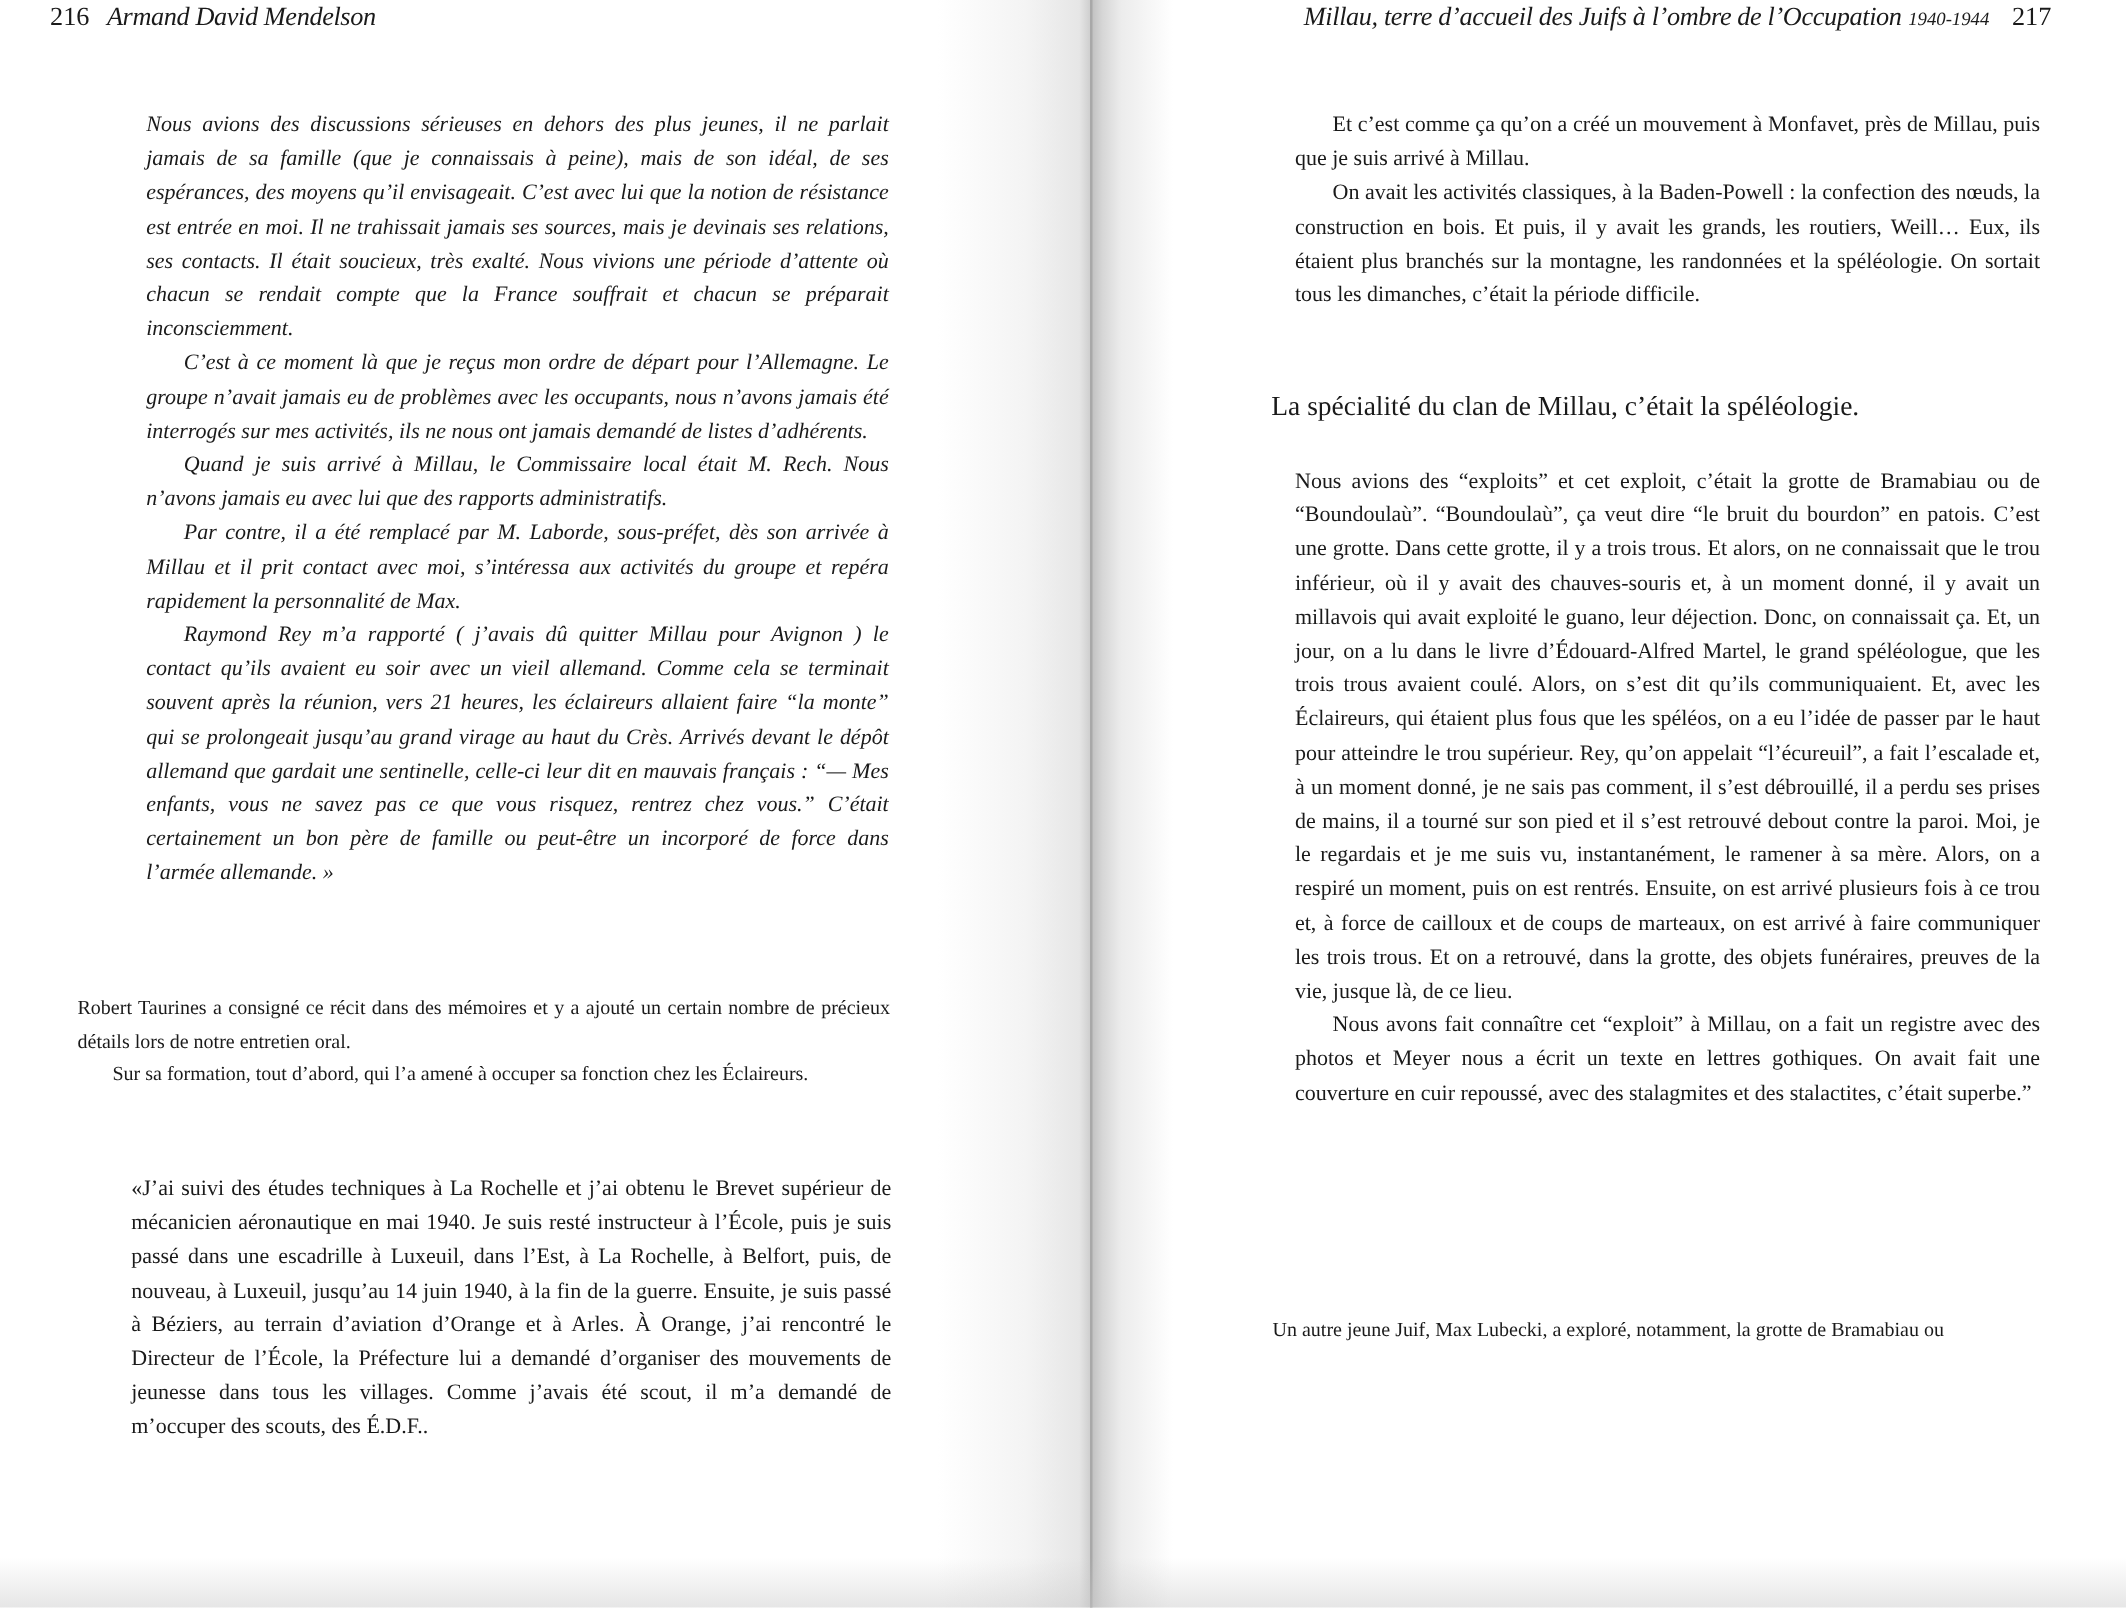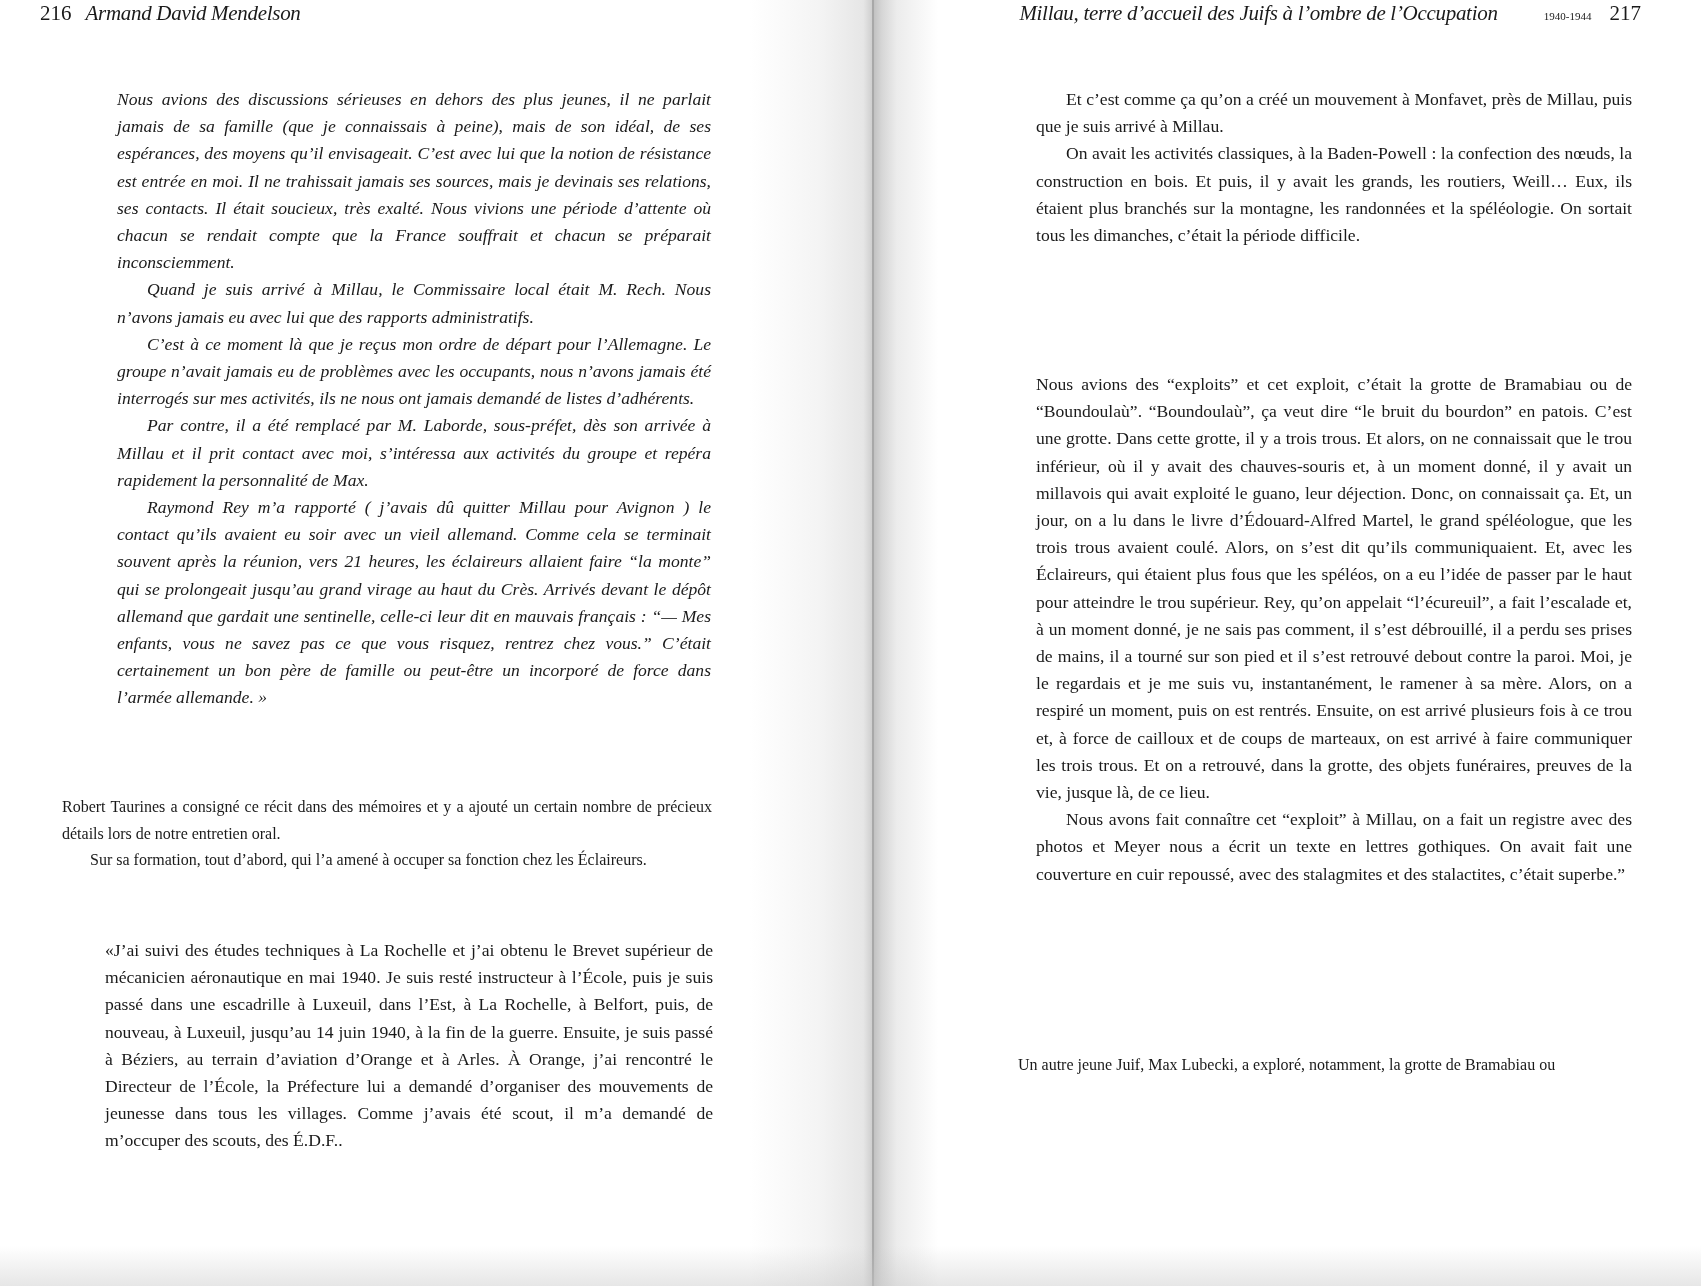--- a/index.html
+++ b/index.html
@@ -13,21 +13,21 @@
   .spread { position: absolute; inset: 0; }
   .page { position: absolute; top: 0; height: 1286px; }
   .page-left { left: 0; width: 872px; background: linear-gradient(to right, #ffffff 0%, #ffffff 86%, #f4f4f4 94%, #e6e6e6 99%, #cfcfcf 100%); }
   .page-right { left: 872px; width: 829px; background: linear-gradient(to right, #bdbdbd 0%, #d6d6d6 1.2%, #ececec 3%, #ffffff 8%, #ffffff 100%); }
   .gutter-line { position: absolute; left: 872px; top: 0; width: 2px; height: 1286px; background: #a8a8a8; }
   .bottom-shadow { position: absolute; left: 0; right: 0; bottom: 0; height: 40px; background: linear-gradient(to bottom, rgba(255,255,255,0), rgba(200,200,200,0.45)); }
 
   .running-head { position: absolute; top: 0; font-size: 21px; line-height: 26px; white-space: nowrap; }
   .running-head .num { font-style: normal; }
   .running-head .title { font-style: italic; letter-spacing: -0.3px; }
-  .running-head .years { font-size: 11px; margin-left: 41px; }
+  .running-head .years { font-style: italic; font-size: 15px; }
   .rh-left { left: 40px; text-align: center; }
   .rh-left .num { margin-right: 14px; }
   .rh-right { right: 60px; }
   .rh-right .num { margin-left: 18px; }
 
   .block { position: absolute; }
   .quote { font-size: 17.6px; line-height: 27.2px; text-align: justify; }
   .quote p { margin: 0; text-indent: 30px; }
   .quote p.noindent { text-indent: 0; }
   .body-text { font-size: 16px; line-height: 26.5px; text-align: justify; }
@@ -58,40 +58,41 @@
     <span class="num">216</span><span class="title">Armand David Mendelson</span>
   </div>
 
   <div class="running-head rh-right">
     <span class="title">Millau, terre d’accueil des Juifs à l’ombre de l’Occupation</span>
     <span class="years">1940-1944</span><span class="num">217</span>
   </div>
 
   <div class="block quote lq1">
     <p class="noindent">Nous avions des discussions sérieuses en dehors des plus jeunes, il ne parlait jamais de sa famille (que je connaissais à peine), mais de son idéal, de ses espérances, des moyens qu’il envisageait. C’est avec lui que la notion de résistance est entrée en moi. Il ne trahissait jamais ses sources, mais je devinais ses relations, ses contacts. Il était soucieux, très exalté. Nous vivions une période d’attente où chacun se rendait compte que la France souffrait et chacun se préparait inconsciemment.</p>
+    <p>C’est à ce moment là que je reçus mon ordre de départ pour l’Allemagne. Le groupe n’avait jamais eu de problèmes avec les occupants, nous n’avons jamais été interrogés sur mes activités, ils ne nous ont jamais demandé de listes d’adhérents.</p>
     <p>Quand je suis arrivé à Millau, le Commissaire local était M. Rech. Nous n’avons jamais eu avec lui que des rapports administratifs.</p>
-    <p>C’est à ce moment là que je reçus mon ordre de départ pour l’Allemagne. Le groupe n’avait jamais eu de problèmes avec les occupants, nous n’avons jamais été interrogés sur mes activités, ils ne nous ont jamais demandé de listes d’adhérents.</p>
     <p>Par contre, il a été remplacé par M. Laborde, sous-préfet, dès son arrivée à Millau et il prit contact avec moi, s’intéressa aux activités du groupe et repéra rapidement la personnalité de Max.</p>
     <p>Raymond Rey m’a rapporté ( j’avais dû quitter Millau pour Avignon ) le contact qu’ils avaient eu soir avec un vieil allemand. Comme cela se terminait souvent après la réunion, vers 21 heures, les éclaireurs allaient faire “la monte” qui se prolongeait jusqu’au grand virage au haut du Crès. Arrivés devant le dépôt allemand que gardait une sentinelle, celle-ci leur dit en mauvais français : “— Mes enfants, vous ne savez pas ce que vous risquez, rentrez chez vous.” C’était certainement un bon père de famille ou peut-être un incorporé de force dans l’armée allemande. »</p>
   </div>
 
   <div class="block body-text lb1">
     <p class="noindent">Robert Taurines a consigné ce récit dans des mémoires et y a ajouté un certain nombre de précieux détails lors de notre entretien oral.</p>
     <p>Sur sa formation, tout d’abord, qui l’a amené à occuper sa fonction chez les Éclaireurs.</p>
   </div>
 
   <div class="block quote lq2">
     <p class="noindent">«J’ai suivi des études techniques à La Rochelle et j’ai obtenu le Brevet supérieur de mécanicien aéronautique en mai 1940. Je suis resté instructeur à l’École, puis je suis passé dans une escadrille à Luxeuil, dans l’Est, à La Rochelle, à Belfort, puis, de nouveau, à Luxeuil, jusqu’au 14 juin 1940, à la fin de la guerre. Ensuite, je suis passé à Béziers, au terrain d’aviation d’Orange et à Arles. À Orange, j’ai rencontré le Directeur de l’École, la Préfecture lui a demandé d’organiser des mouvements de jeunesse dans tous les villages. Comme j’avais été scout, il m’a demandé de m’occuper des scouts, des É.D.F..</p>
   </div>
 
   <div class="block quote rq1">
     <p>Et c’est comme ça qu’on a créé un mouvement à Monfavet, près de Millau, puis que je suis arrivé à Millau.</p>
     <p>On avait les activités classiques, à la Baden-Powell : la confection des nœuds, la construction en bois. Et puis, il y avait les grands, les routiers, Weill… Eux, ils étaient plus branchés sur la montagne, les randonnées et la spéléologie. On sortait tous les dimanches, c’était la période difficile.</p>
   </div>
 
+  <div class="block rhd">La spécialité du clan de Millau, c’était la spéléologie.</div>
 
   <div class="block quote rq2">
     <p class="noindent">Nous avions des “exploits” et cet exploit, c’était la grotte de Bramabiau ou de “Boundoulaù”. “Boundoulaù”, ça veut dire “le bruit du bourdon” en patois. C’est une grotte. Dans cette grotte, il y a trois trous. Et alors, on ne connaissait que le trou inférieur, où il y avait des chauves-souris et, à un moment donné, il y avait un millavois qui avait exploité le guano, leur déjection. Donc, on connaissait ça. Et, un jour, on a lu dans le livre d’Édouard-Alfred Martel, le grand spéléologue, que les trois trous avaient coulé. Alors, on s’est dit qu’ils communiquaient. Et, avec les Éclaireurs, qui étaient plus fous que les spéléos, on a eu l’idée de passer par le haut pour atteindre le trou supérieur. Rey, qu’on appelait “l’écureuil”, a fait l’escalade et, à un moment donné, je ne sais pas comment, il s’est débrouillé, il a perdu ses prises de mains, il a tourné sur son pied et il s’est retrouvé debout contre la paroi. Moi, je le regardais et je me suis vu, instantanément, le ramener à sa mère. Alors, on a respiré un moment, puis on est rentrés. Ensuite, on est arrivé plusieurs fois à ce trou et, à force de cailloux et de coups de marteaux, on est arrivé à faire communiquer les trois trous. Et on a retrouvé, dans la grotte, des objets funéraires, preuves de la vie, jusque là, de ce lieu.</p>
     <p>Nous avons fait connaître cet “exploit” à Millau, on a fait un registre avec des photos et Meyer nous a écrit un texte en lettres gothiques. On avait fait une couverture en cuir repoussé, avec des stalagmites et des stalactites, c’était superbe.”</p>
   </div>
 
   <div class="block body-text rb1">
     <p>Un autre jeune Juif, Max Lubecki, a exploré, notamment, la grotte de Bramabiau ou</p>
   </div>
 </div>

